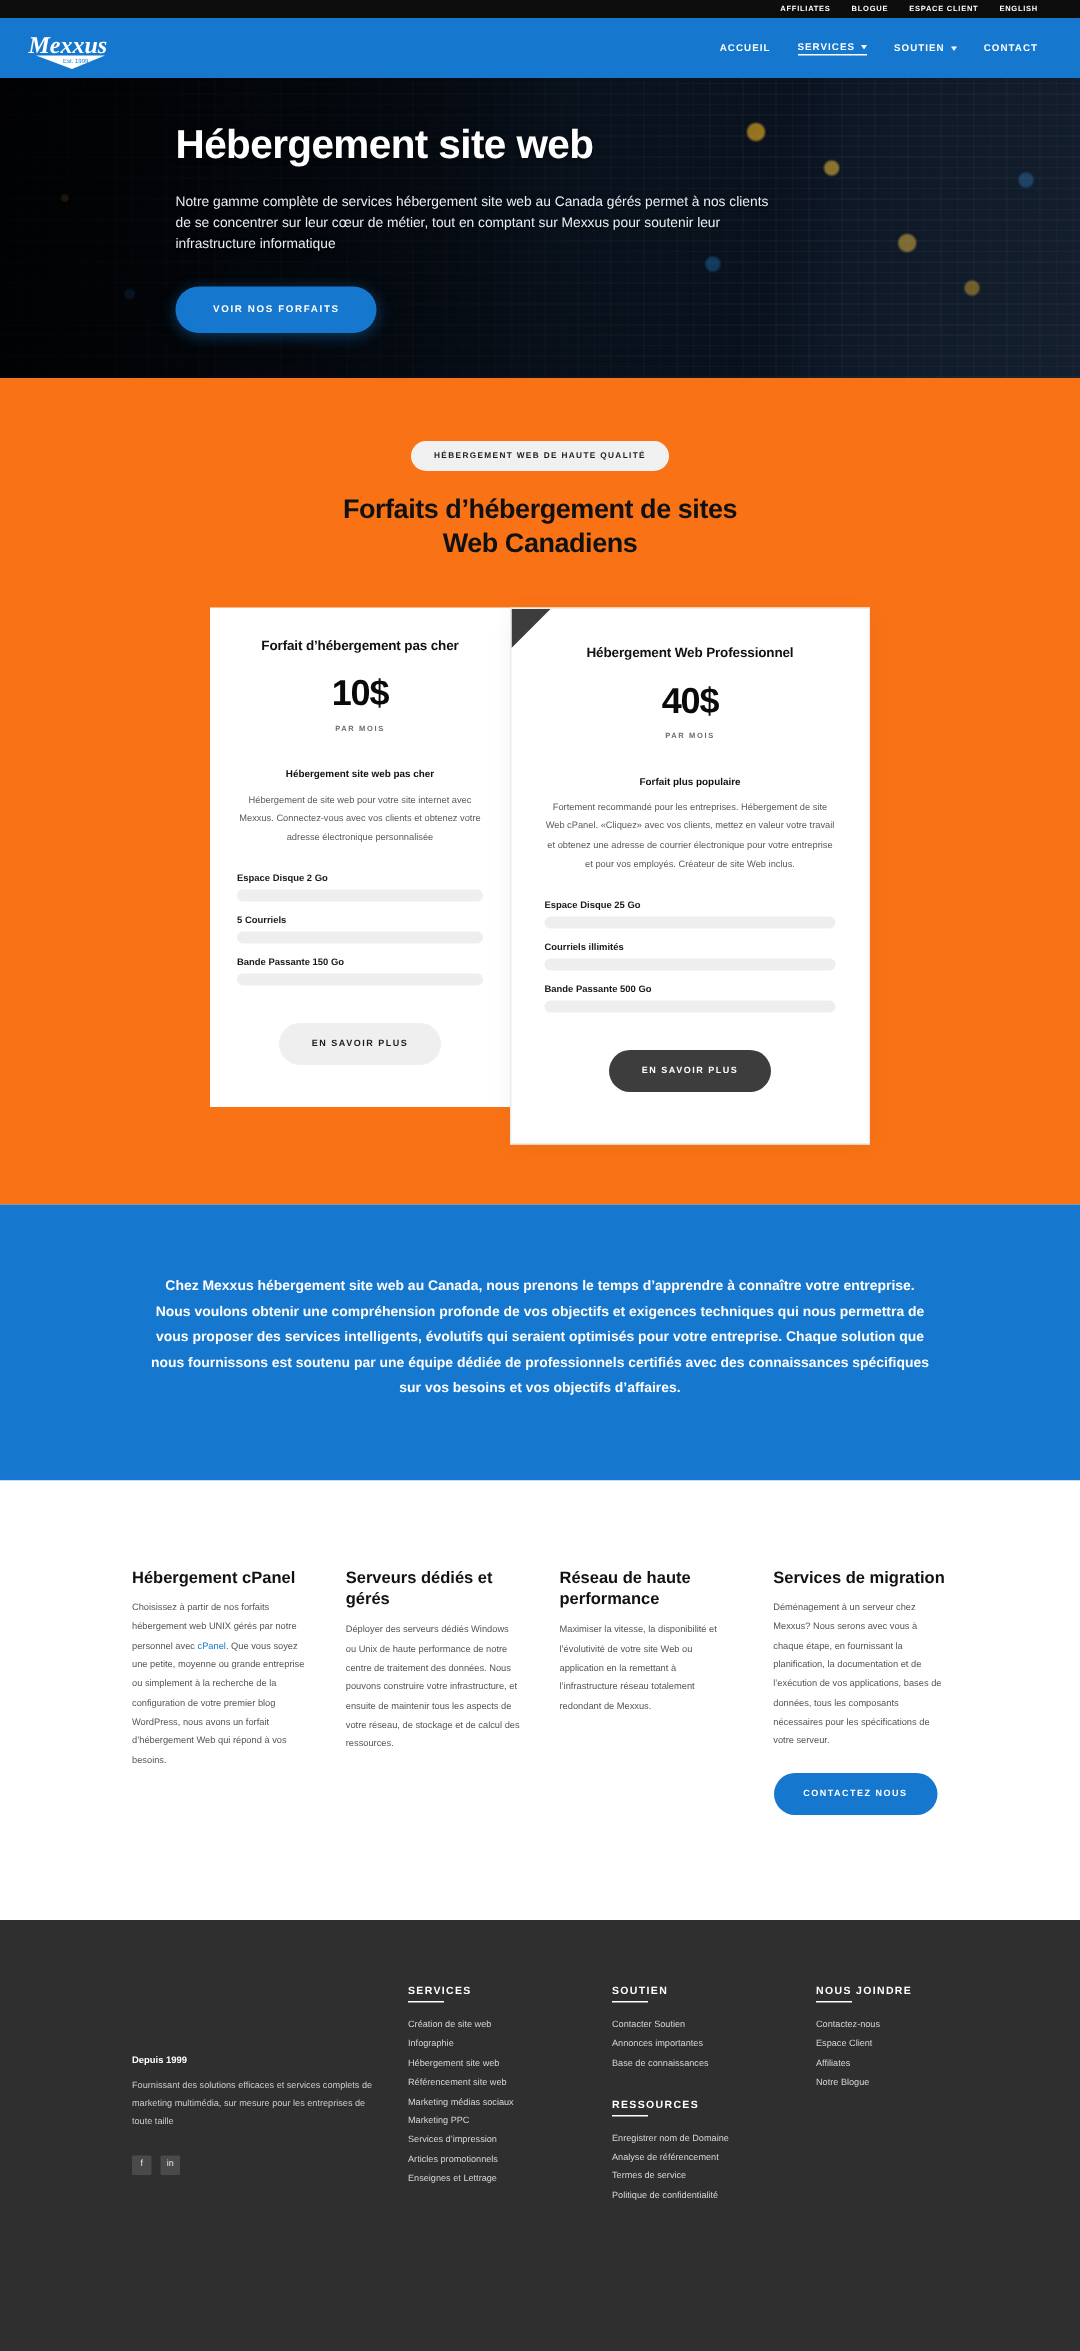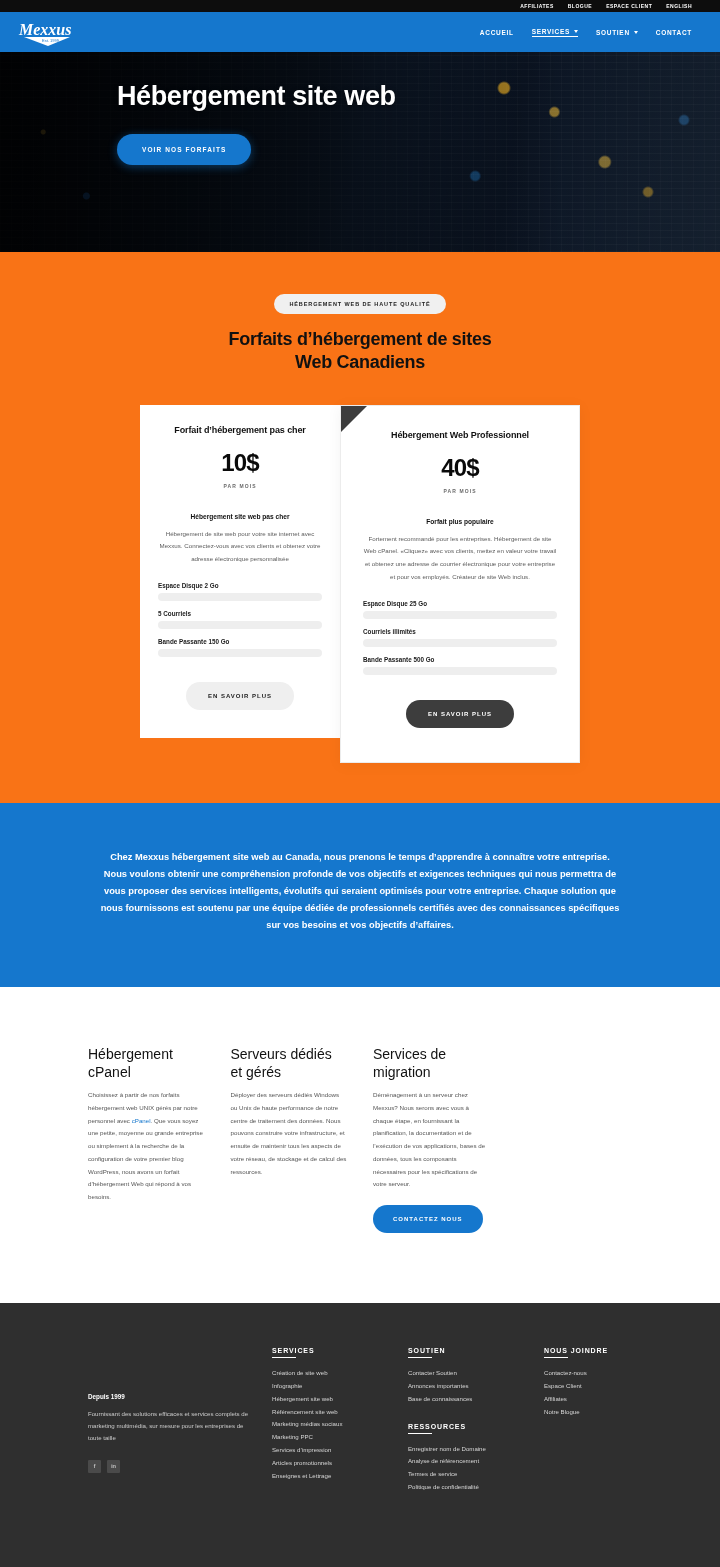--- a/index.html
+++ b/index.html
@@ -270,22 +270,22 @@
     background: #ffffff;
     padding: 58px 88px 70px;
     position: relative;
   }
   .feat-grid {
     display: grid;
     grid-template-columns: repeat(4, 1fr);
     gap: 26px;
   }
   .feat-title {
-    font-size: 14px;
-    font-weight: 400;
+    font-size: 11px;
+    font-weight: 700;
     color: #111;
     line-height: 1.35;
     margin-bottom: 7px;
   }
   .feat-body {
     font-size: 6.2px;
     color: #555;
     line-height: 2.05;
   }
   .feat-body a { color: #1577cd; text-decoration: none; cursor: pointer; }
@@ -404,20 +404,21 @@
       <span>CONTACT</span>
     </a>
   </div>
 </nav>
 
 <section class="hero">
   <div class="hero-bg"></div>
   <div class="hero-shade"></div>
   <div class="hero-inner">
     <h1 class="hero-title">Hébergement site web</h1>
+    <p class="hero-sub">Notre gamme complète de services hébergement site web au Canada gérés permet à nos clients de se concentrer sur leur cœur de métier, tout en comptant sur Mexxus pour soutenir leur infrastructure informatique</p>
     <button class="hero-btn">VOIR NOS FORFAITS</button>
   </div>
 </section>
 
 <section class="pricing">
   <span class="eyebrow">HÉBERGEMENT WEB DE HAUTE QUALITÉ</span>
   <h2 class="section-title">
     <span>Forfaits d’hébergement de sites</span><br>
     <span>Web Canadiens</span>
   </h2>
@@ -486,20 +487,24 @@
       <p class="feat-body">
         <span>Choisissez à partir de nos forfaits hébergement web UNIX gérés par notre personnel avec </span><a>cPanel</a><span>. Que vous soyez une petite, moyenne ou grande entreprise ou simplement à la recherche de la configuration de votre premier blog WordPress, nous avons un forfait d’hébergement Web qui répond à vos besoins.</span>
       </p>
     </div>
 
     <div>
       <h3 class="feat-title">Serveurs dédiés et gérés</h3>
       <p class="feat-body">Déployer des serveurs dédiés Windows ou Unix de haute performance de notre centre de traitement des données. Nous pouvons construire votre infrastructure, et ensuite de maintenir tous les aspects de votre réseau, de stockage et de calcul des ressources.</p>
     </div>
 
+    <div>
+      <h3 class="feat-title">Réseau de haute performance</h3>
+      <p class="feat-body">Maximiser la vitesse, la disponibilité et l’évolutivité de votre site Web ou application en la remettant à l’infrastructure réseau totalement redondant de Mexxus.</p>
+    </div>
 
     <div>
       <h3 class="feat-title">Services de migration</h3>
       <p class="feat-body">Déménagement à un serveur chez Mexxus? Nous serons avec vous à chaque étape, en fournissant la planification, la documentation et de l’exécution de vos applications, bases de données, tous les composants nécessaires pour les spécifications de votre serveur.</p>
       <div class="contact-wrap">
         <button class="contact-btn">CONTACTEZ NOUS</button>
       </div>
     </div>
 
   </div>

